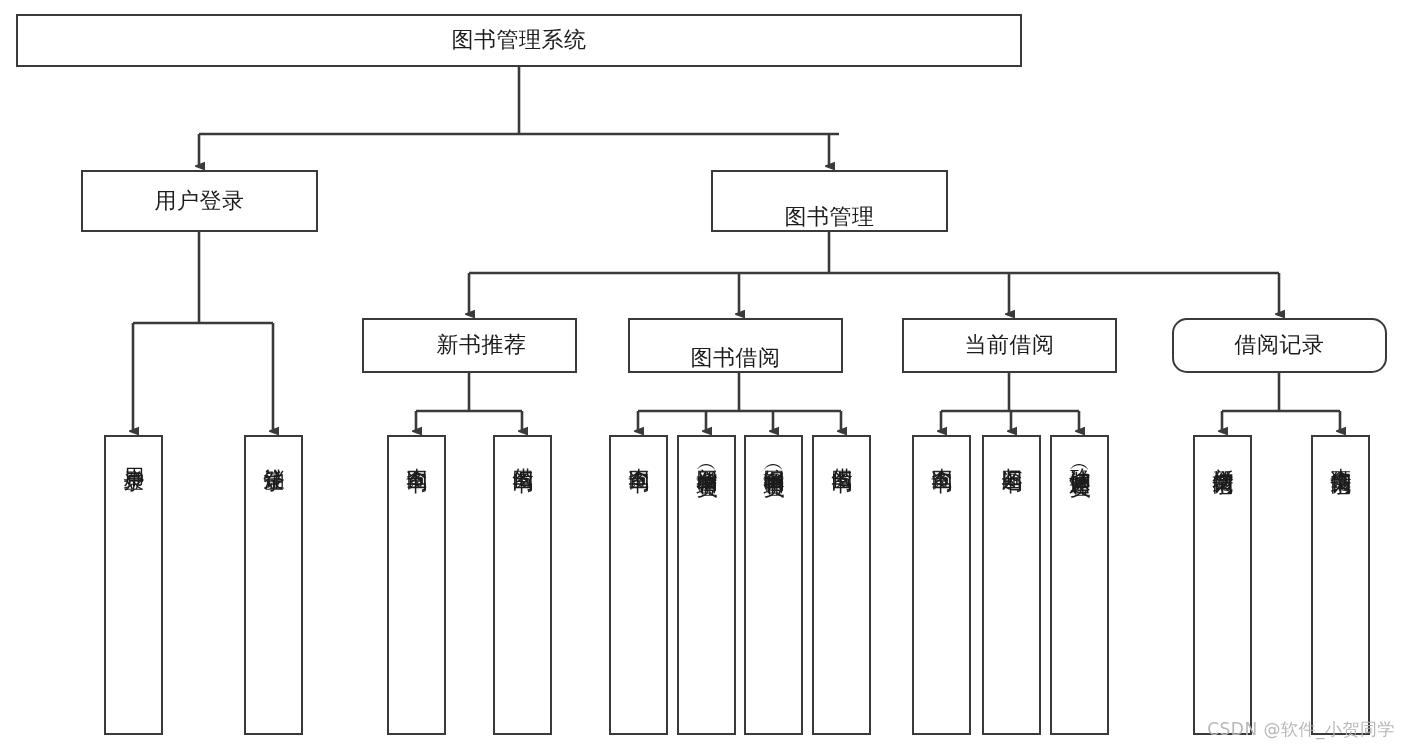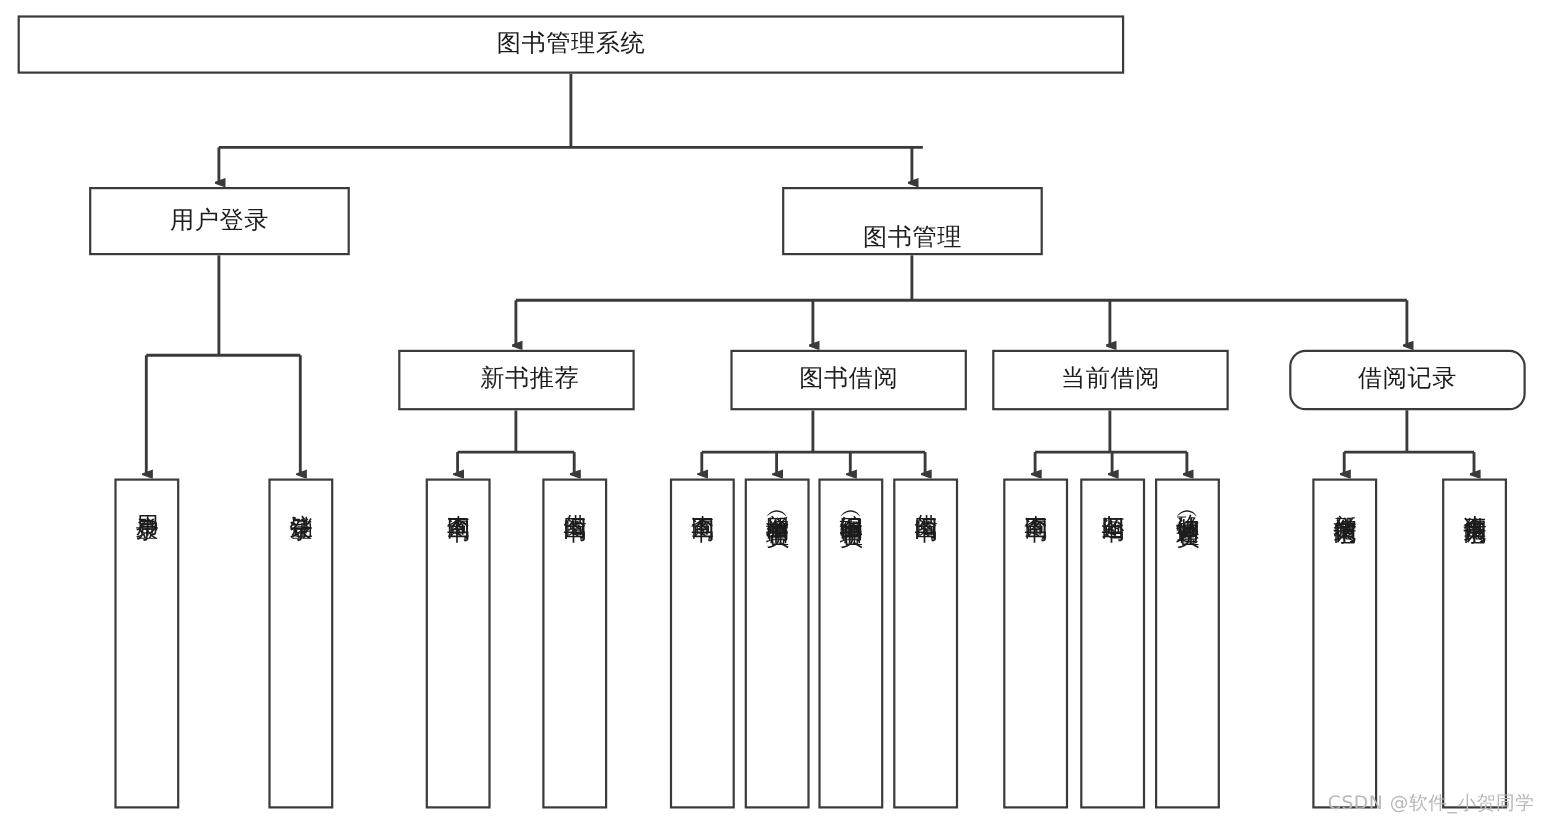--- a/index.html
+++ b/index.html
@@ -132,21 +132,21 @@
   <div class="node horizontal" style="left:81px; top:170px; width:237px; height:62px;">
     <span class="label">用户登录</span>
   </div>
   <div class="node horizontal" style="left:711px; top:170px; width:237px; height:62px;align-items:flex-end;">
     <span class="label">图书管理</span>
   </div>
 
   <div class="node horizontal" style="left:362px; top:318px; width:215px; height:55px;padding-left:24px;">
     <span class="label">新书推荐</span>
   </div>
-  <div class="node horizontal" style="left:664px; top:318px; width:215px; height:55px;">
+  <div class="node horizontal" style="left:628px; top:318px; width:215px; height:55px;align-items:flex-end;">
     <span class="label">图书借阅</span>
   </div>
   <div class="node horizontal" style="left:902px; top:318px; width:215px; height:55px;">
     <span class="label">当前借阅</span>
   </div>
   <div class="node horizontal" style="left:1172px; top:318px; width:215px; height:55px;border-radius:15px;">
     <span class="label">借阅记录</span>
   </div>
 
   <div class="node vertical" style="left:104px; top:435px; width:59px; height:300px;">

